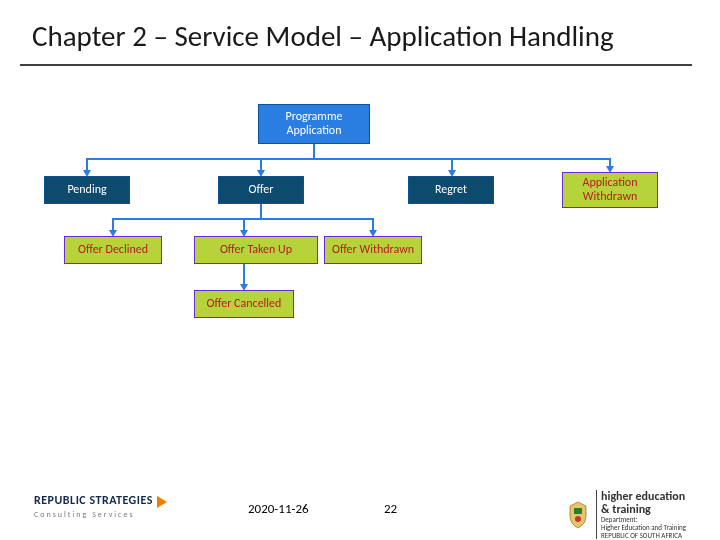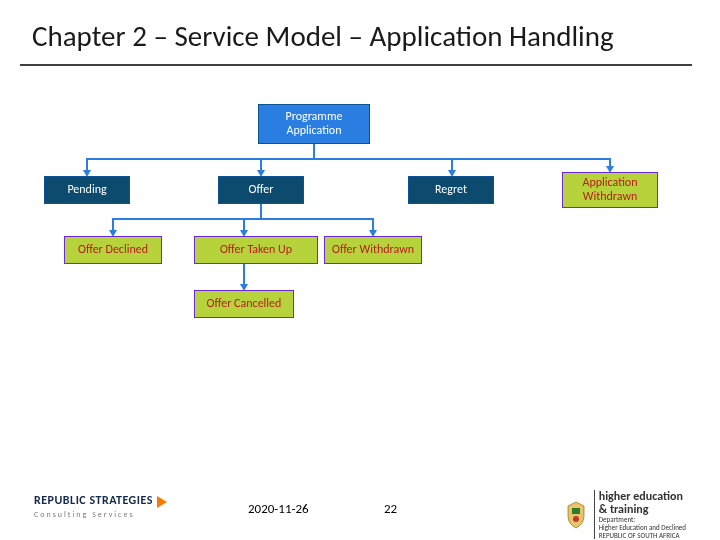--- a/index.html
+++ b/index.html
@@ -87,17 +87,17 @@
       <svg viewBox="0 0 24 28">
           <path d="M12 1 L20 5 L20 15 Q20 23 12 27 Q4 23 4 15 L4 5 Z" fill="#e9c46a" stroke="#7a5b00" stroke-width="0.6"></path>
           <path d="M8 7 h8 v6 h-8z" fill="#2a7d2a"></path>
           <circle cx="12" cy="18" r="3" fill="#c0392b"></circle>
         </svg>
     </div>
     <div class="dept">
       <div class="ln1"><span>higher education</span></div>
       <div class="ln1"><span>&amp; training</span></div>
       <div>Department:</div>
-      <div>Higher Education and Declined</div>
+      <div>Higher Education and Training</div>
       <div>REPUBLIC OF SOUTH AFRICA</div>
     </div>
   </div>
 </div>
 
 </body></html>

